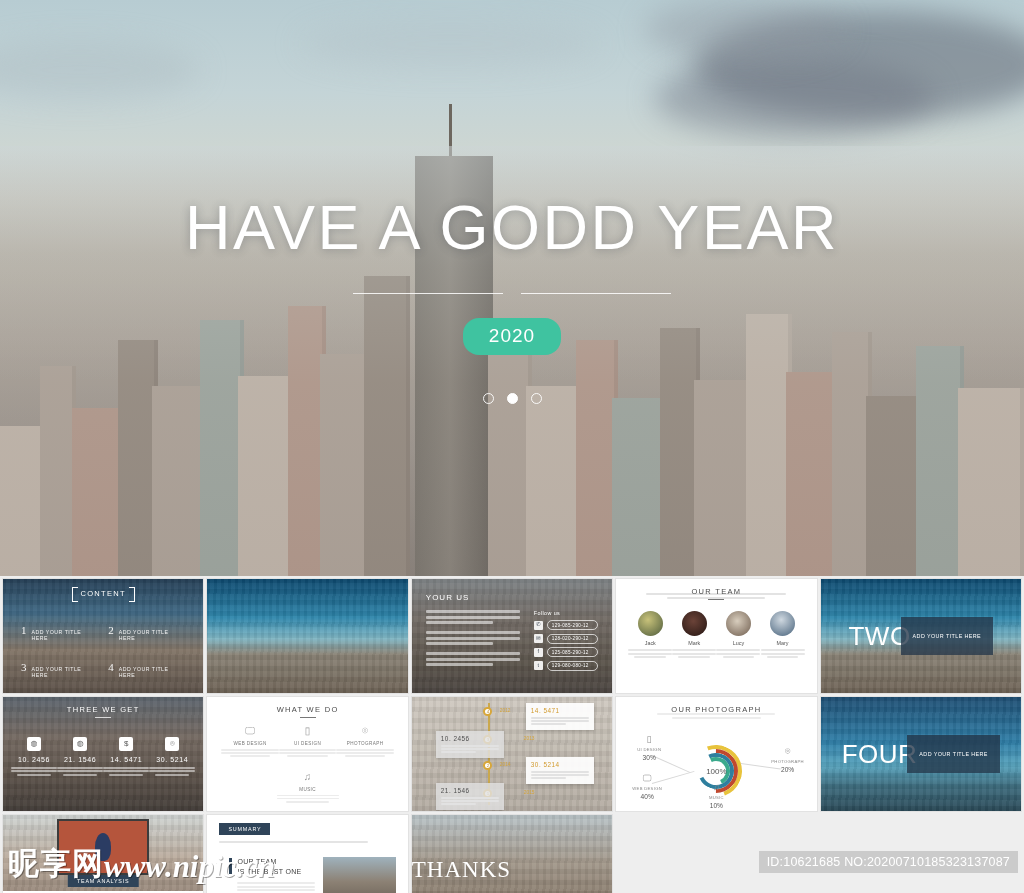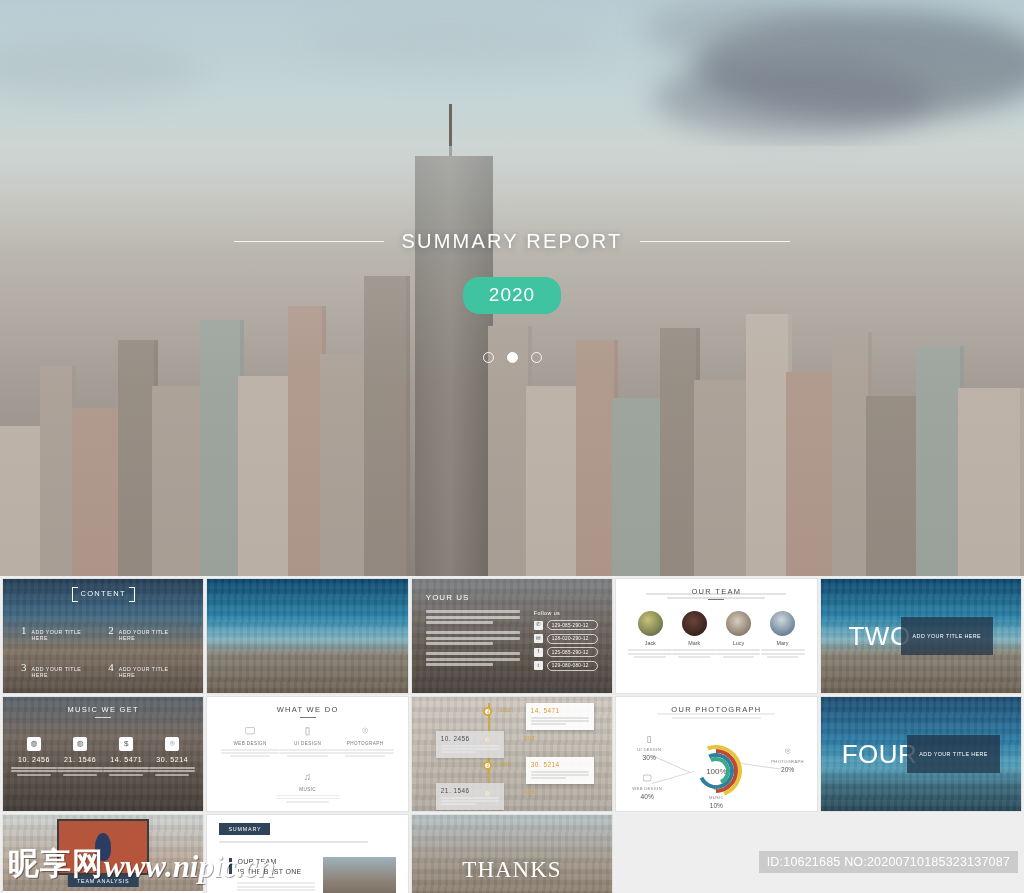--- a/index.html
+++ b/index.html
@@ -262,21 +262,21 @@
   .sum-line div { height: 2px; background: #e4e4e4; border-radius: 1px; }
   .sum-body { position: absolute; left: 30px; top: 42px; right: 12px; display: flex; gap: 8px; }
   .sum-text { width: 78px; }
   .sum-h { font-size: 7px; color: #3e3e3e; line-height: 1.45; letter-spacing: .3px; }
   .sum-bar { position:absolute; left: -8px; top: 1px; width: 3px; height: 16px; background: #2f4459; }
   .sum-p { margin-top: 5px; }
   .sum-p div { height: 1.8px; background: #ececec; margin-bottom: 1.7px; border-radius: 1px; }
   .sum-img { flex: 1; height: 55px; background: linear-gradient(#9fb2bd 0%, #8c8174 45%, #5f564d 100%); }
 
   .thanks {
-    position: absolute; left: 0; right: 0; top: 42px; text-align: center;
+    position: absolute; left: 0; right: 0; top: 42px; 
     color: #fff; font-size: 23px; letter-spacing: 1px; font-family: "Liberation Serif", serif;
     text-shadow: 0 1px 6px rgba(0,0,0,.30);
   }
 
   
   .wm-left {
     position: absolute; left: 8px; bottom: 8px; z-index: 40;
     display: flex; align-items: flex-end; 
     color: #fff; font-family: Liberation Serif, serif;
     text-shadow: 1px 1px 0 rgba(0,0,0,.35);
@@ -323,23 +323,23 @@
       <div class="blk l" style="left:746px;width:46px;height:262px;"></div>
       <div class="blk r" style="left:786px;width:52px;height:204px;"></div>
       <div class="blk" style="left:832px;width:40px;height:244px;"></div>
       <div class="blk d" style="left:866px;width:56px;height:180px;"></div>
       <div class="blk g" style="left:916px;width:48px;height:230px;"></div>
       <div class="blk l" style="left:958px;width:66px;height:188px;"></div>
       <div class="haze"></div>
     </div>
 
     <div class="hero-center">
+      <div class="hero-title">HAVE A GODD YEAR</div>
       <div class="hero-sub-wrap">
         <div class="hero-rule"></div>
-        <div class="hero-sub">SUMMARY REPORT</div>
         <div class="hero-rule"></div>
       </div>
       <div><span class="badge">2020</span></div>
       <div class="dots">
         <span class="dot"></span>
         <span class="dot on"></span>
         <span class="dot"></span>
       </div>
     </div>
   </div>
@@ -480,21 +480,21 @@
           <span class="wt">ADD YOUR TITLE HERE</span>
         </span>
       </div>
     </div>
 
     <div class="tile">
       <div class="ph city-a"></div>
       <div class="tile-grain"></div>
       <div class="tile-dim"></div>
       <div class="t-label-center">
-        <span>MUSIC WE GET</span>
+        <span>THREE WE GET</span>
         <div class="underline"></div>
       </div>
       <div class="stats-row">
         <div class="stat">
           <div class="sicon">◍</div>
           <div class="sval">10.  2456</div>
           <div class="sdesc">
               <div></div>
               <div></div>
               <div></div>

